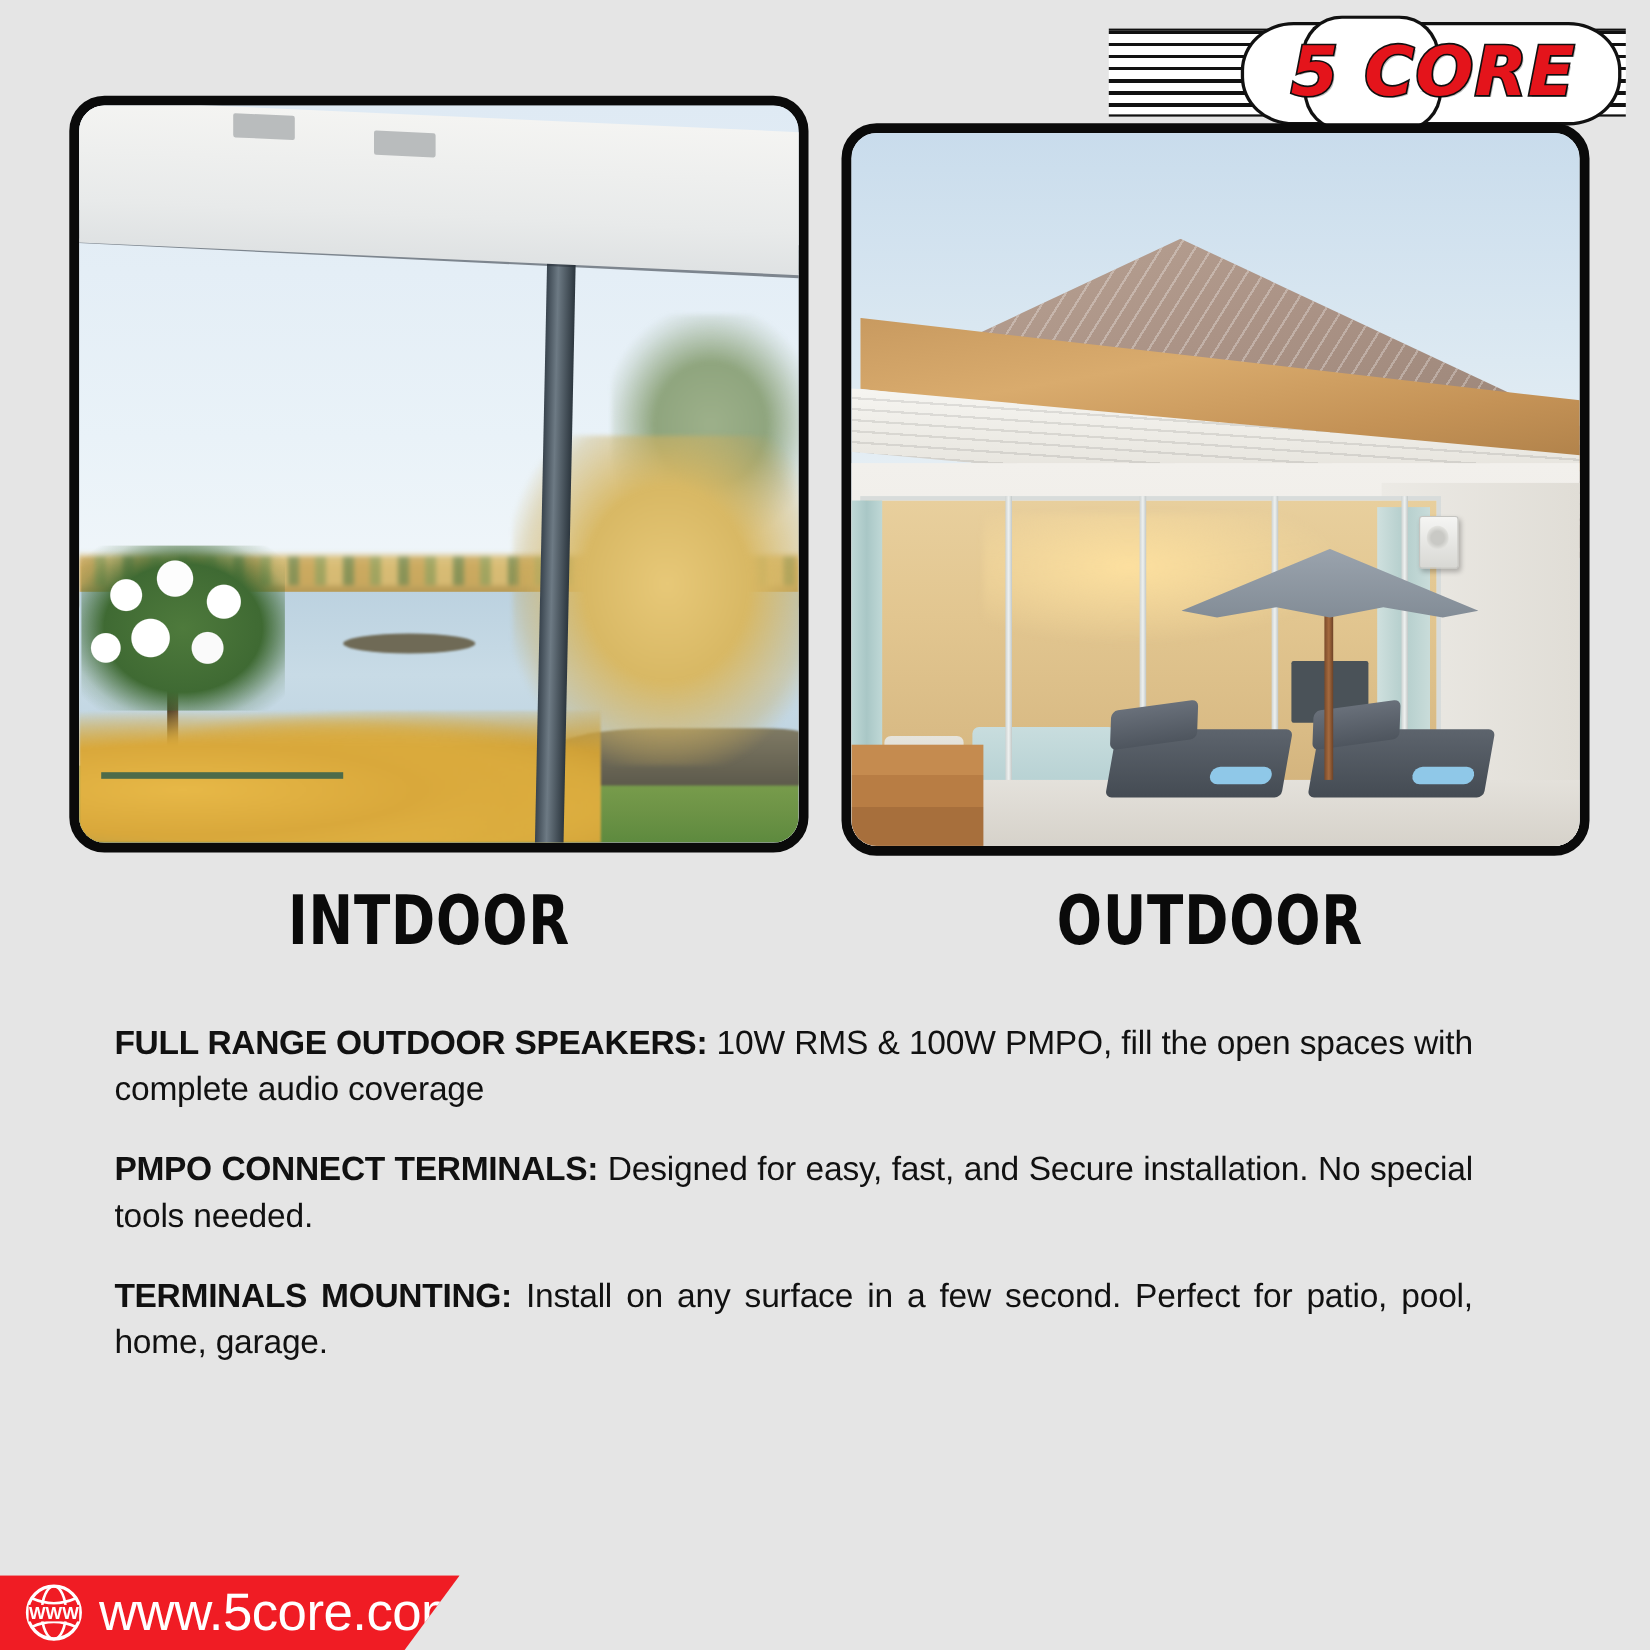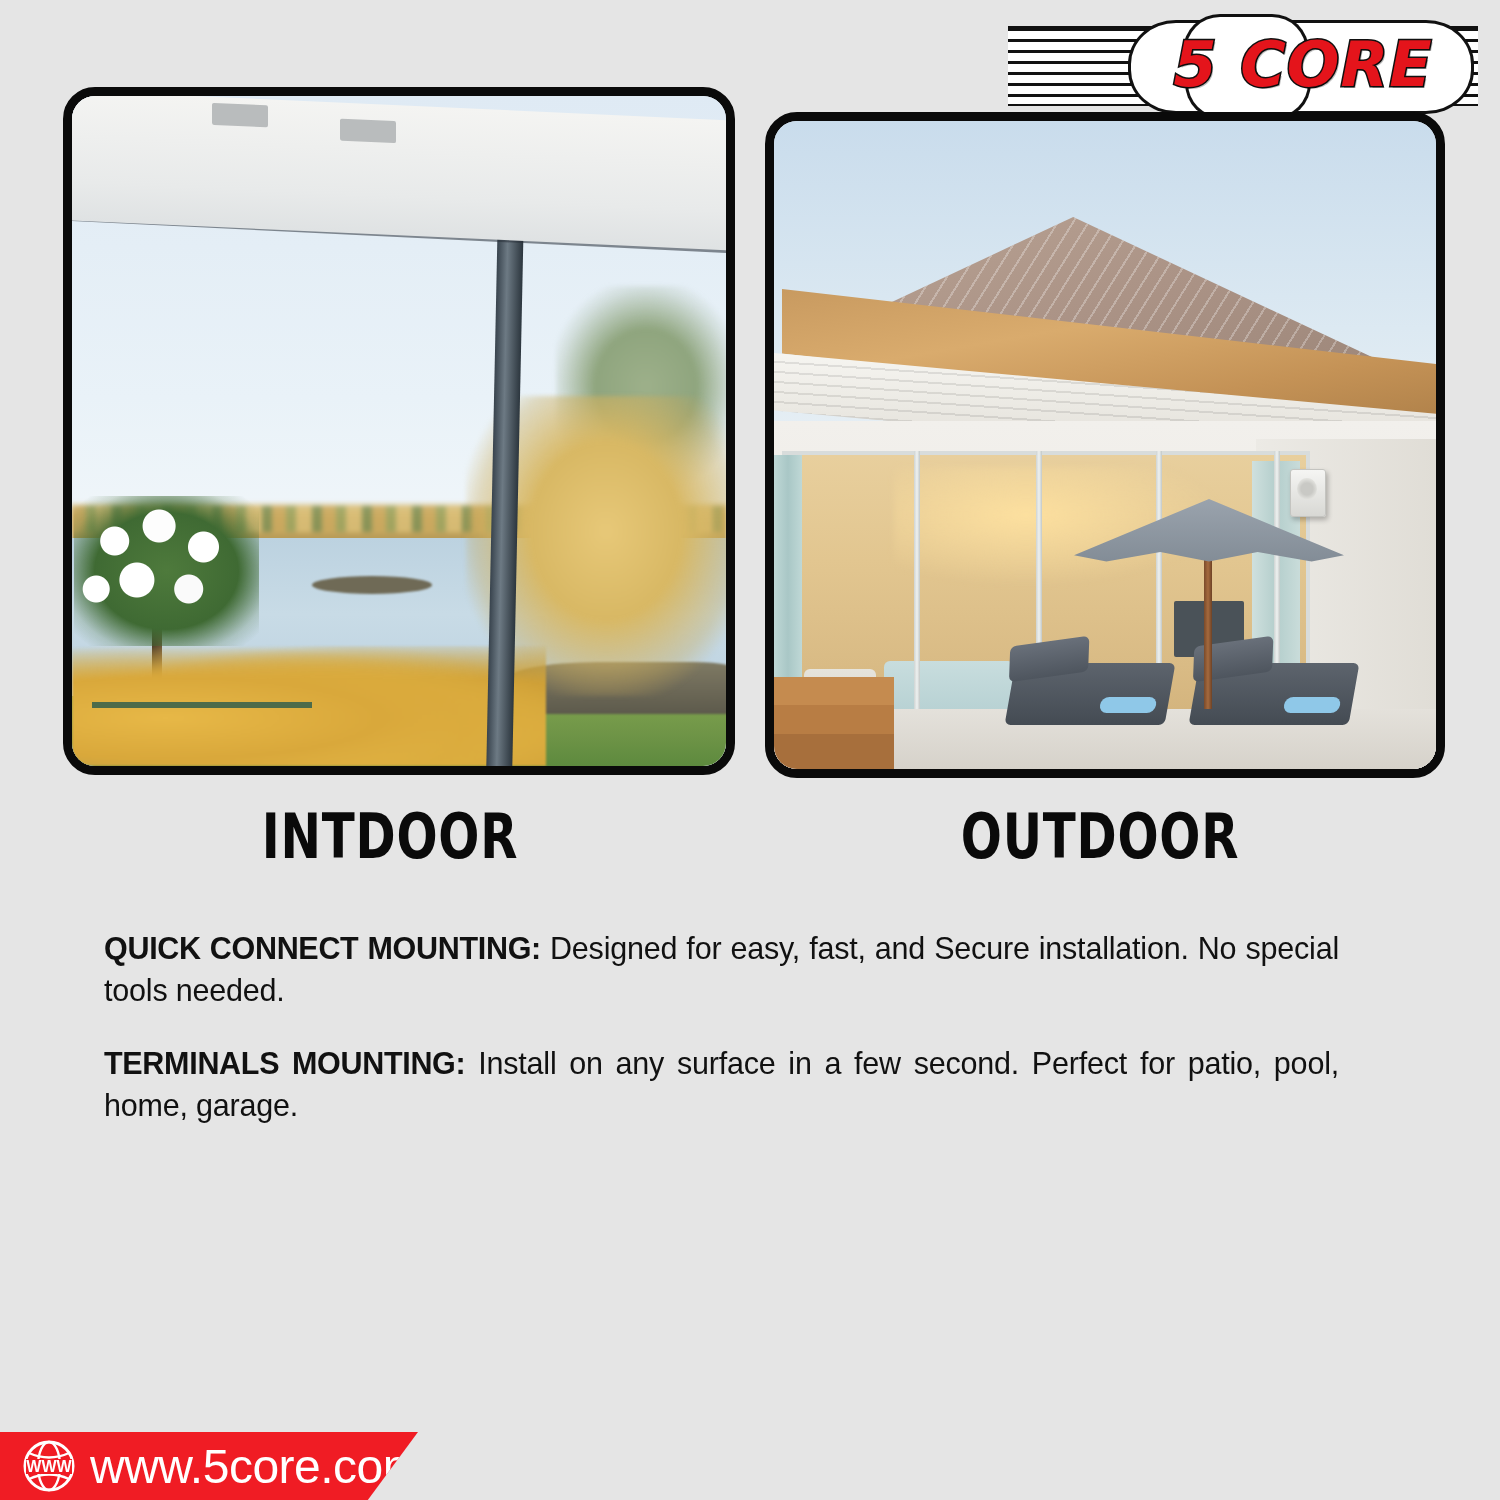--- a/index.html
+++ b/index.html
@@ -579,21 +579,24 @@
         <div class="canopy"></div>
       </div>
     </div>
   </div>
 
   <div class="section-label" id="label-indoor">INTDOOR</div>
   <div class="section-label" id="label-outdoor">OUTDOOR</div>
 
   <div class="features">
     <p class="feature">
-      <span class="ftitle">QUICK CONNECT MOUNTING:</span><span> Designed for easy, fast, and Secure installation. No special tools needed.</span>
+      <span class="ftitle">FULL RANGE OUTDOOR SPEAKERS:</span><span> 10W RMS &amp; 100W PMPO, fill the open spaces with complete audio coverage</span>
+    </p>
+    <p class="feature">
+      <span class="ftitle">PMPO CONNECT TERMINALS:</span><span> Designed for easy, fast, and Secure installation. No special tools needed.</span>
     </p>
     <p class="feature">
       <span class="ftitle">TERMINALS MOUNTING:</span><span> Install on any surface in a few second. Perfect for patio, pool, home, garage.</span>
     </p>
   </div>
 
   <div class="footer-bar">
     <span class="globe-icon">
       <svg viewBox="0 0 54 54" width="54" height="54" aria-hidden="true">
         <circle cx="27" cy="27" r="24" fill="none" stroke="#ffffff" stroke-width="3"></circle>

